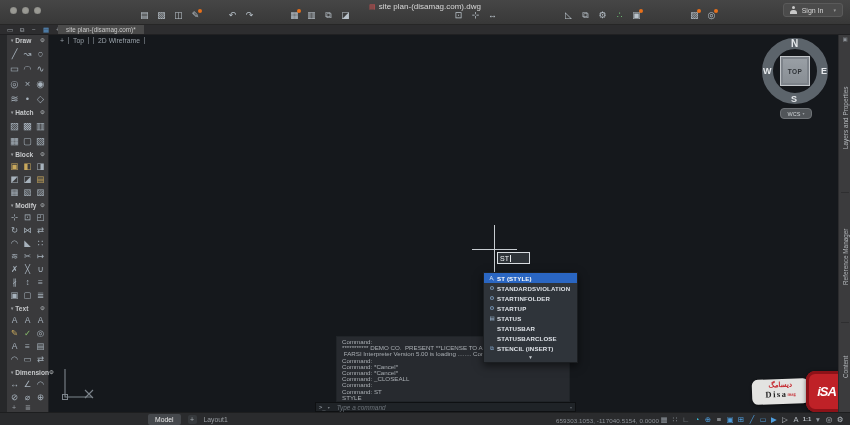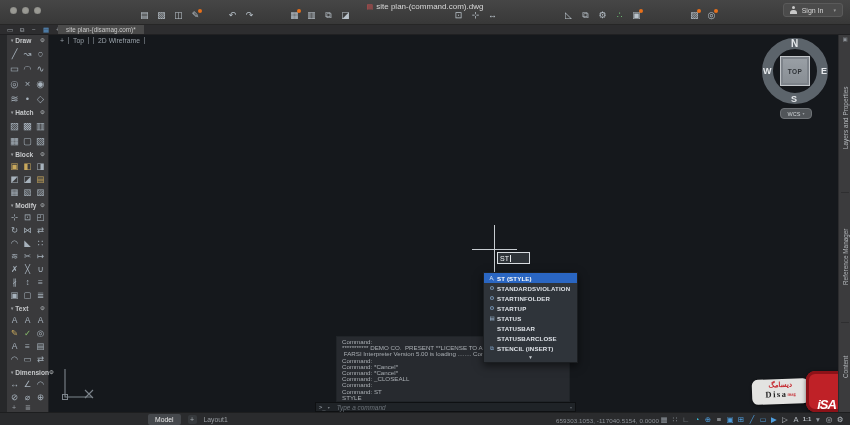--- a/index.html
+++ b/index.html
@@ -100,33 +100,33 @@
   #newlayout{width:9px;height:9px;line-height:9px;text-align:center;background:#36393c;border-radius:2px;color:#a9aeb3;font-size:7px;}
   #layout-tab{color:#9a9fa4;font-size:6.8px;}
   #sb-coords{position:absolute;left:556px;top:3.5px;font-size:6.2px;color:#8d9298;letter-spacing:.1px;}
   #sb-icons{position:absolute;left:659px;top:1px;height:11px;display:flex;align-items:center;gap:1px;}
   .sb-icon{min-width:10px;text-align:center;font-size:7.5px;line-height:11px;cursor:default;}
   .sb-icon.txt{font-size:6px;font-weight:bold;}
   #wm-pill{position:absolute;left:752px;top:379px;width:57px;height:25px;background:#e3e3e1;border-radius:6px;transform:rotate(-2deg);box-shadow:0 1px 3px rgba(0,0,0,.5);padding:1px 4px;box-sizing:border-box;z-index:6;}
   #wm-pill .fa{display:block;font-size:7px;font-weight:bold;color:#c5242b;text-align:center;line-height:9px;}
   #wm-pill .en{display:block;font-size:8.5px;font-weight:bold;color:#222;font-family:"Liberation Serif",serif;letter-spacing:1.5px;line-height:10px;text-align:center;}
   #wm-pill .en i{font-size:4.5px;color:#c5242b;letter-spacing:0;font-style:normal;vertical-align:1px;}
-  #wm-logo{position:absolute;left:806px;top:371px;width:41px;height:41px;background:#bf2127;border-radius:9px;box-shadow:inset 0 0 0 3px #8c1218,0 1px 4px rgba(0,0,0,.5);display:flex;align-items:flex-end;justify-content:center;z-index:7;}
+  #wm-logo{position:absolute;left:806px;top:371px;width:41px;height:41px;background:#bf2127;border-radius:9px;box-shadow:inset 0 0 0 3px #8c1218,0 1px 4px rgba(0,0,0,.5);display:flex;align-items:center;justify-content:center;z-index:7;}
   #wm-logo .mono{color:#fff;font-size:13px;font-weight:bold;font-style:italic;letter-spacing:-1px;}
 </style>
 </head>
 <body>
 
 <div id="app">
 
   <div id="titlebar">
     <span class="light" style="left:10px;"></span>
     <span class="light" style="left:22px;"></span>
     <span class="light" style="left:34px;"></span>
-    <div id="win-title"><span class="fileicon">▤</span><span>site plan-(command.com).dwg</span></div>
+    <div id="win-title"><span class="fileicon">▤</span><span>site plan-(disamag.com).dwg</span></div>
     <div id="toolbar">
         <div class="tb-group" style="left: 138px;">
           <span class="tb-icon" style="color: rgb(185, 194, 202);">▤</span>
           <span class="tb-icon" style="color: rgb(185, 194, 202);">▧</span>
           <span class="tb-icon" style="color: rgb(185, 194, 202);">◫</span>
           <span class="tb-icon" style="color: rgb(185, 194, 202);">✎<i class="badge"></i></span>
         </div>
         <div class="tb-group" style="left: 226px;">
           <span class="tb-icon" style="color: rgb(185, 194, 202);">↶</span>
           <span class="tb-icon" style="color: rgb(185, 194, 202);">↷</span>

